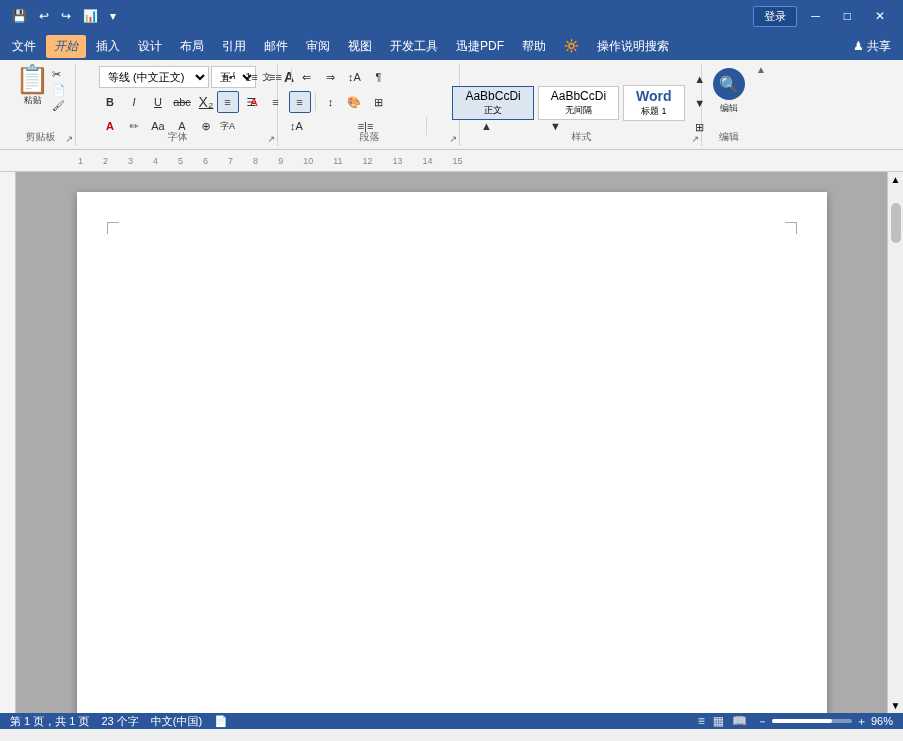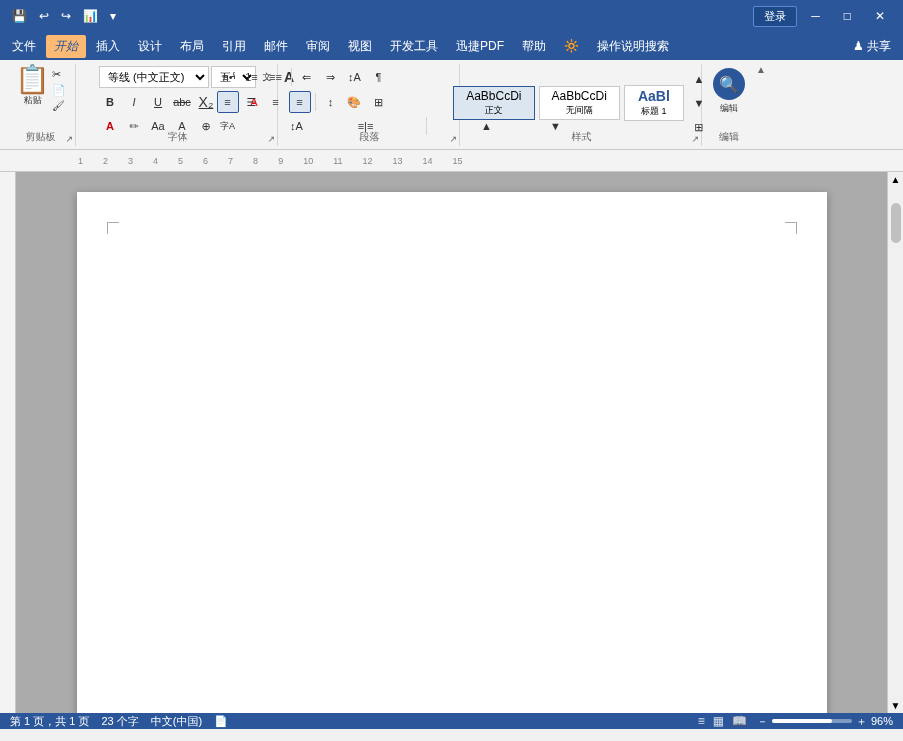--- a/index.html
+++ b/index.html
@@ -400,21 +400,21 @@
         <div class="styles-gallery">
           <div class="style-item active">
             <span style="font-size:12px;">AaBbCcDi</span><br>
             <span style="font-size:9px;">正文</span>
           </div>
           <div class="style-item">
             <span style="font-size:12px;">AaBbCcDi</span><br>
             <span style="font-size:9px;">无间隔</span>
           </div>
           <div class="style-item">
-            <span style="font-size:14px;font-weight:bold;color:#2b579a;">AaBl</span><br>
+            <span style="font-size:14px;font-weight:bold;color:#2b579a;">Word</span><br>
             <span style="font-size:9px;margin-top:38px;">标题 1</span>
           </div>
           <div style="display:flex;flex-direction:column;gap:2px;">
             <button class="small-btn">▲</button>
             <button class="small-btn">▼</button>
             <button class="small-btn">⊞</button>
           </div>
         </div>
       </div>
       <span class="ribbon-group-label">样式</span>

